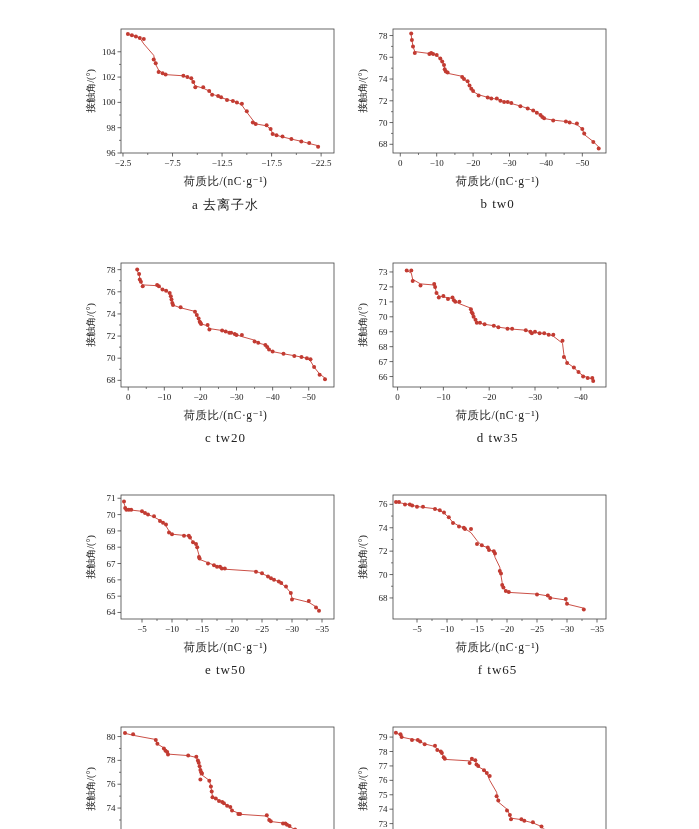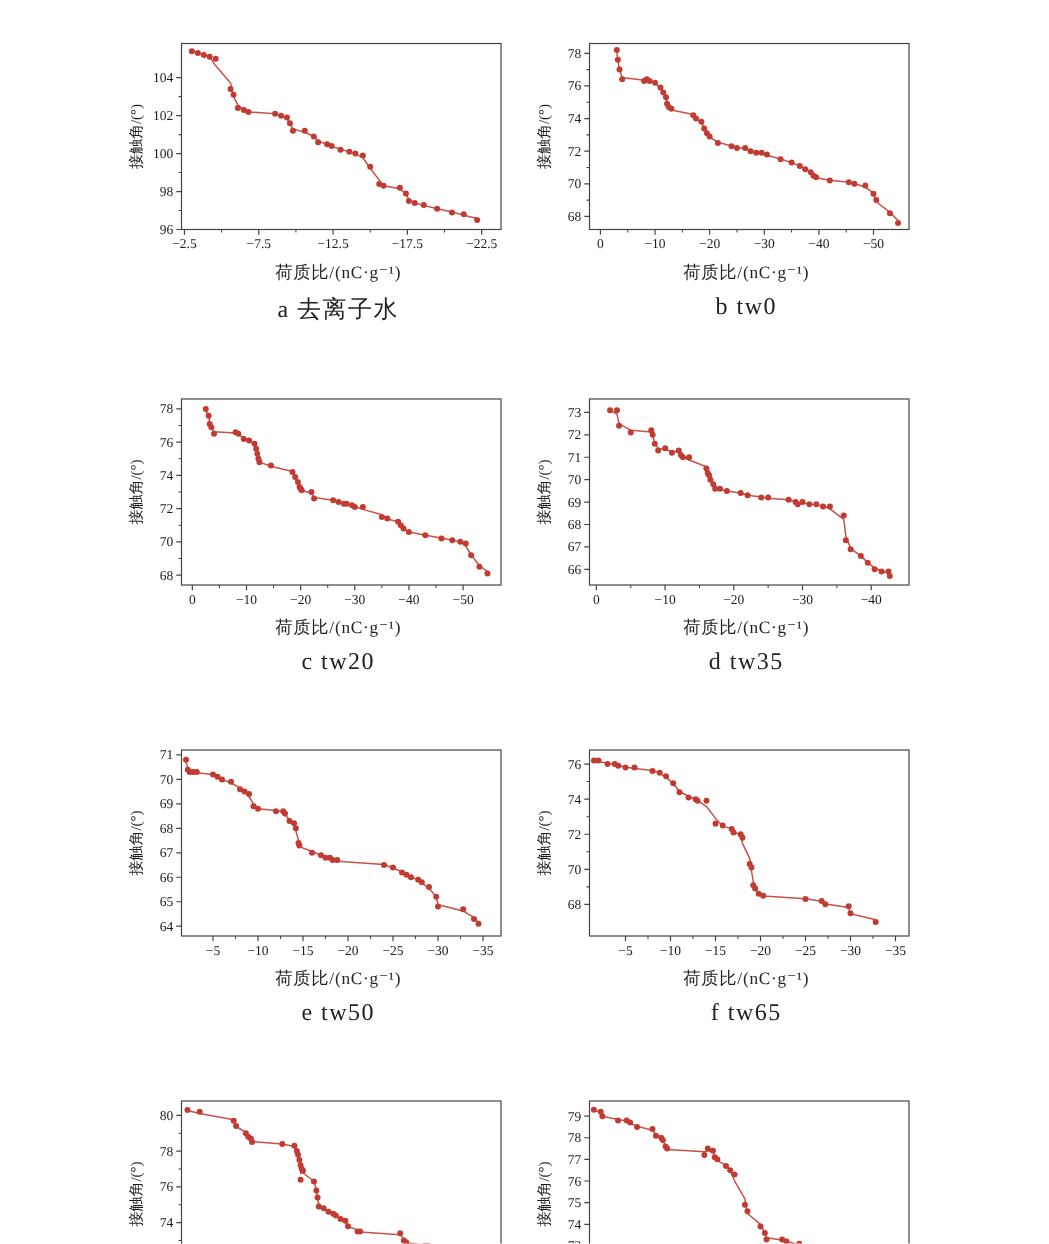--- a/index.html
+++ b/index.html
@@ -4,21 +4,21 @@
 <style>
   html,body{margin:0;padding:0;background:#ffffff;}
   body{width:699px;height:829px;overflow:hidden;
        font-family:"Liberation Serif","DejaVu Serif",serif;color:#222;}
   .page{width:699px;height:829px;position:relative;}
   .grid{width:530px;margin:0 auto;padding-top:6px;
         display:grid;grid-template-columns:258px 258px;column-gap:14px;row-gap:10px;}
   .fig{display:flex;flex-direction:column;align-items:center;}
   svg.chart{display:block;}
   .xlabel{font-size:11.5px;text-align:center;margin-top:0px;padding-left:24px;letter-spacing:0.5px;}
-  .sublabel{font-size:16px;text-align:center;margin-top:7px;padding-left:24px;letter-spacing:1px;}
+  .sublabel{font-size:13px;text-align:center;margin-top:7px;padding-left:24px;letter-spacing:1px;}
 </style>
 </head>
 <body>
 
 <div class="page">
   <div class="grid">
 
     <figure class="fig">
       <svg class="chart" width="258" height="152">
           <rect x="36" y="7" width="213" height="124" fill="none" stroke="#444444" stroke-width="0.8"></rect>

